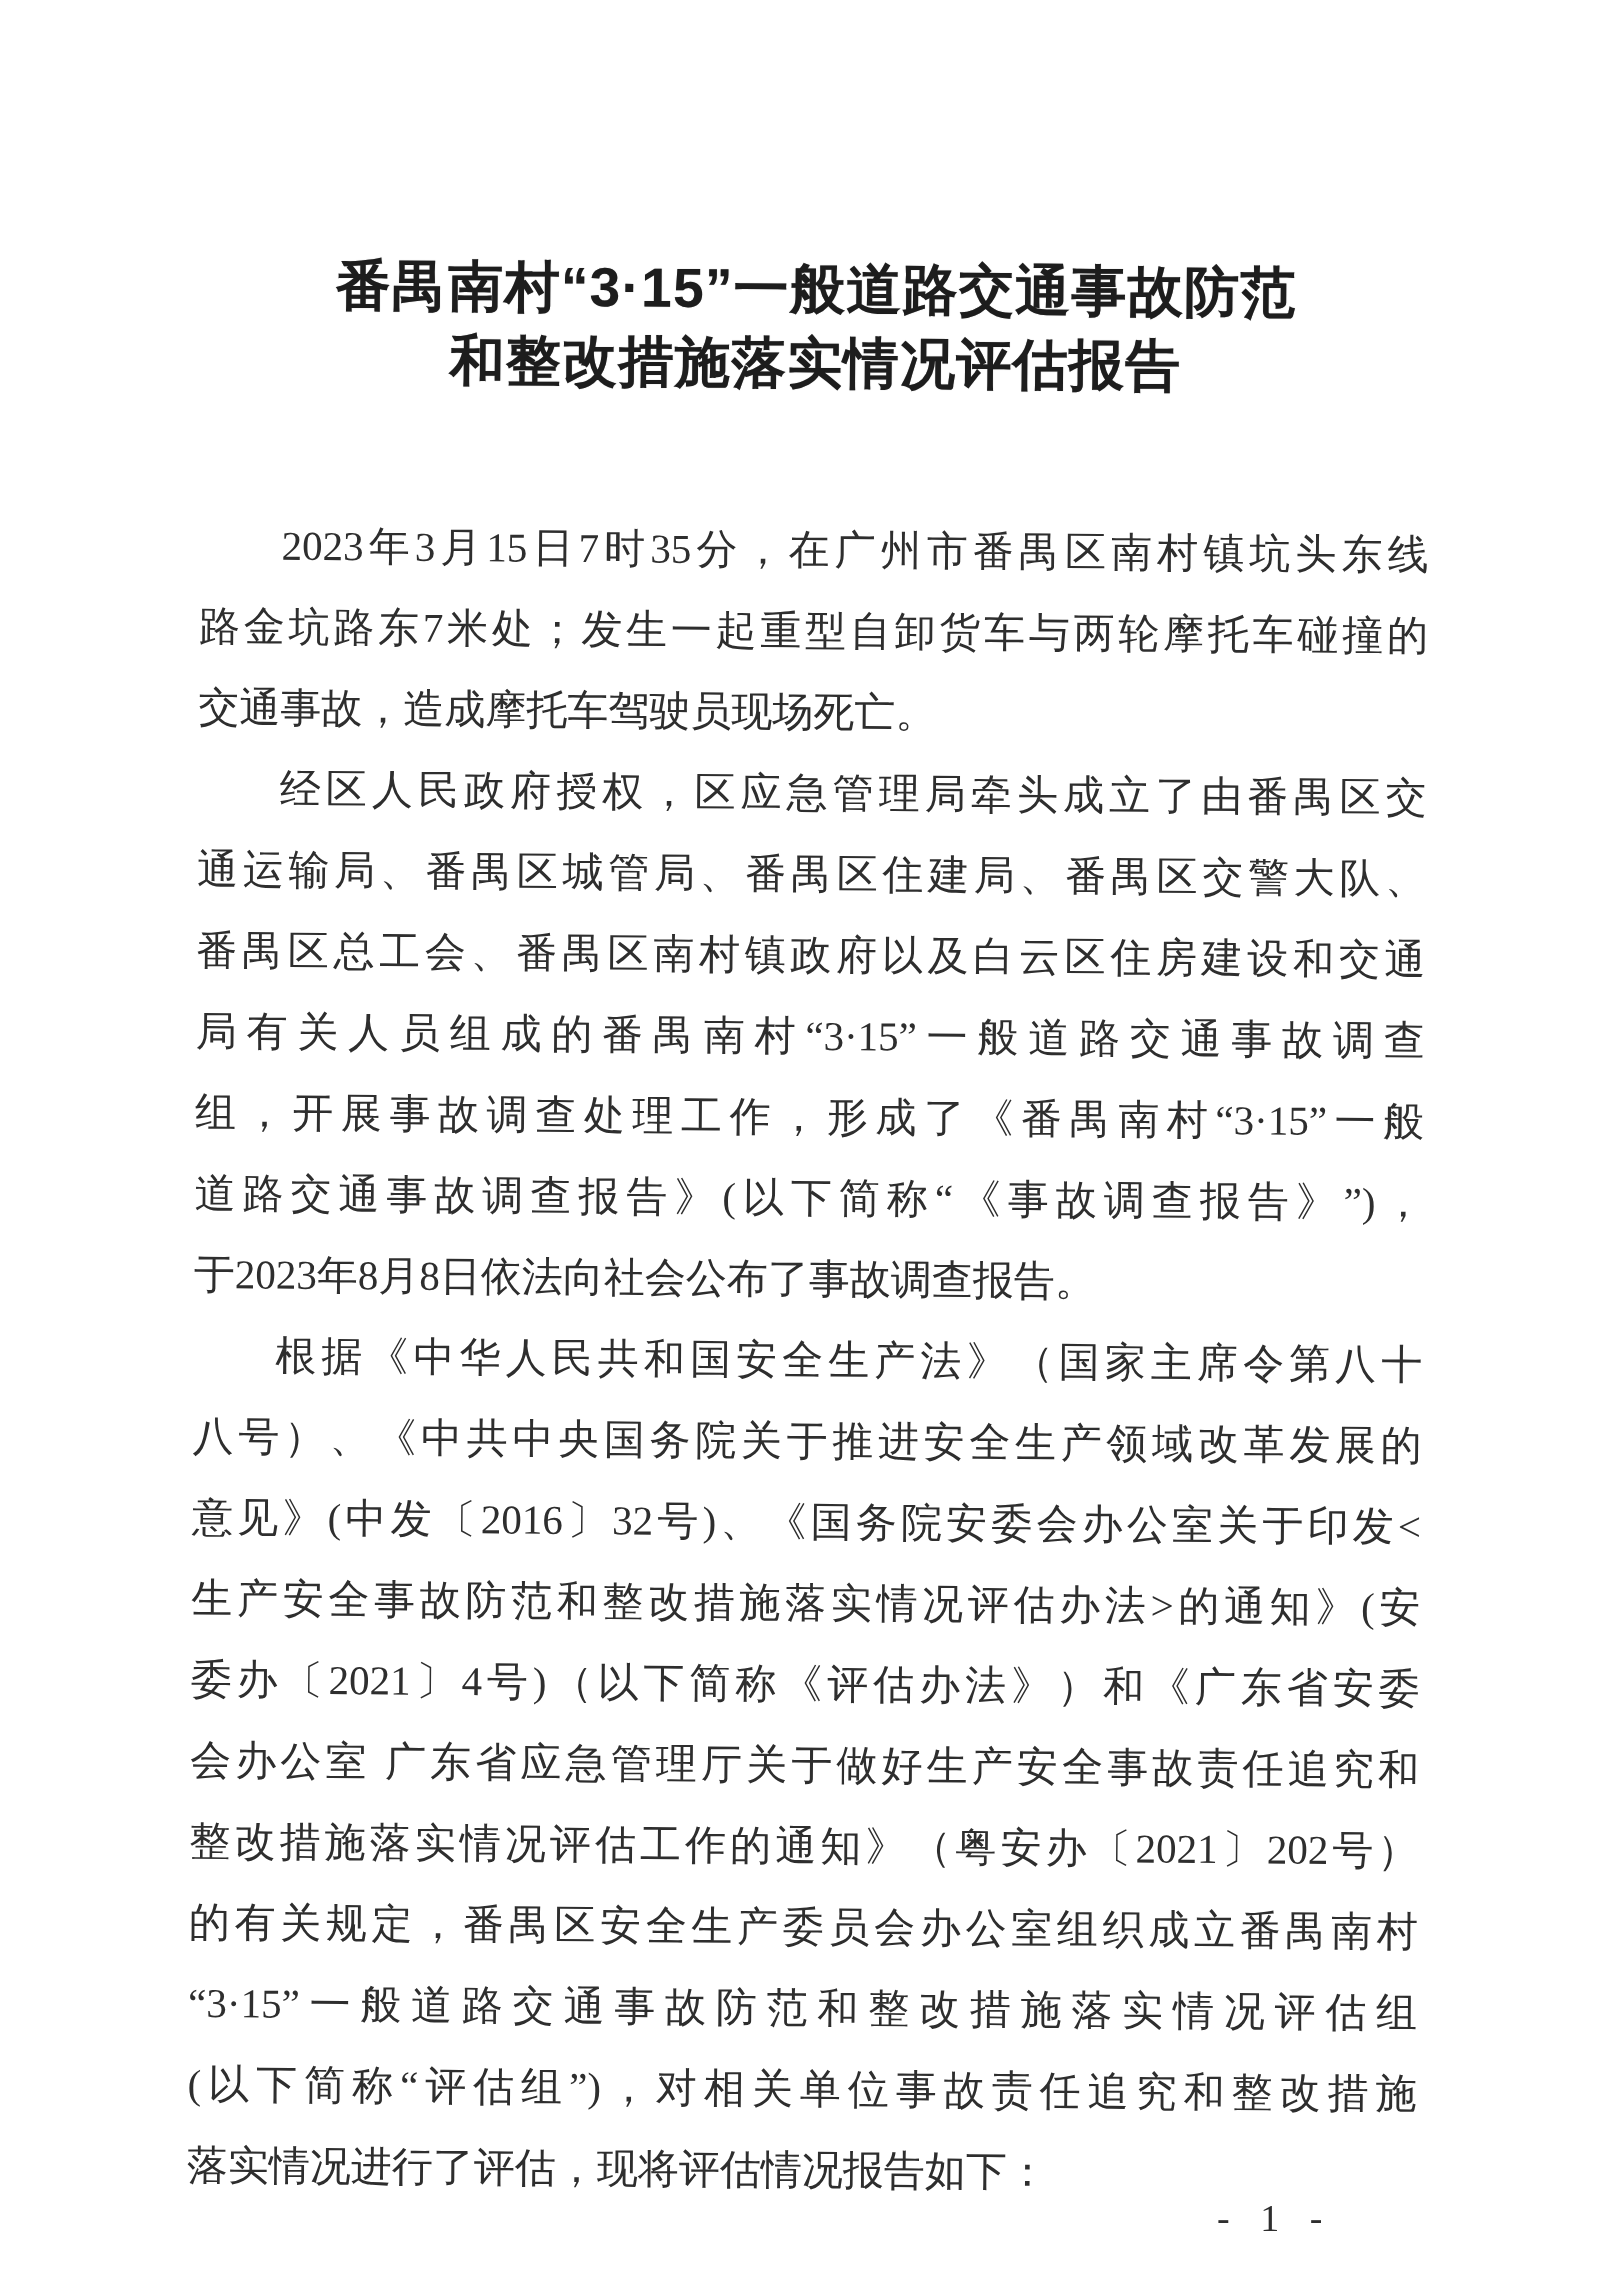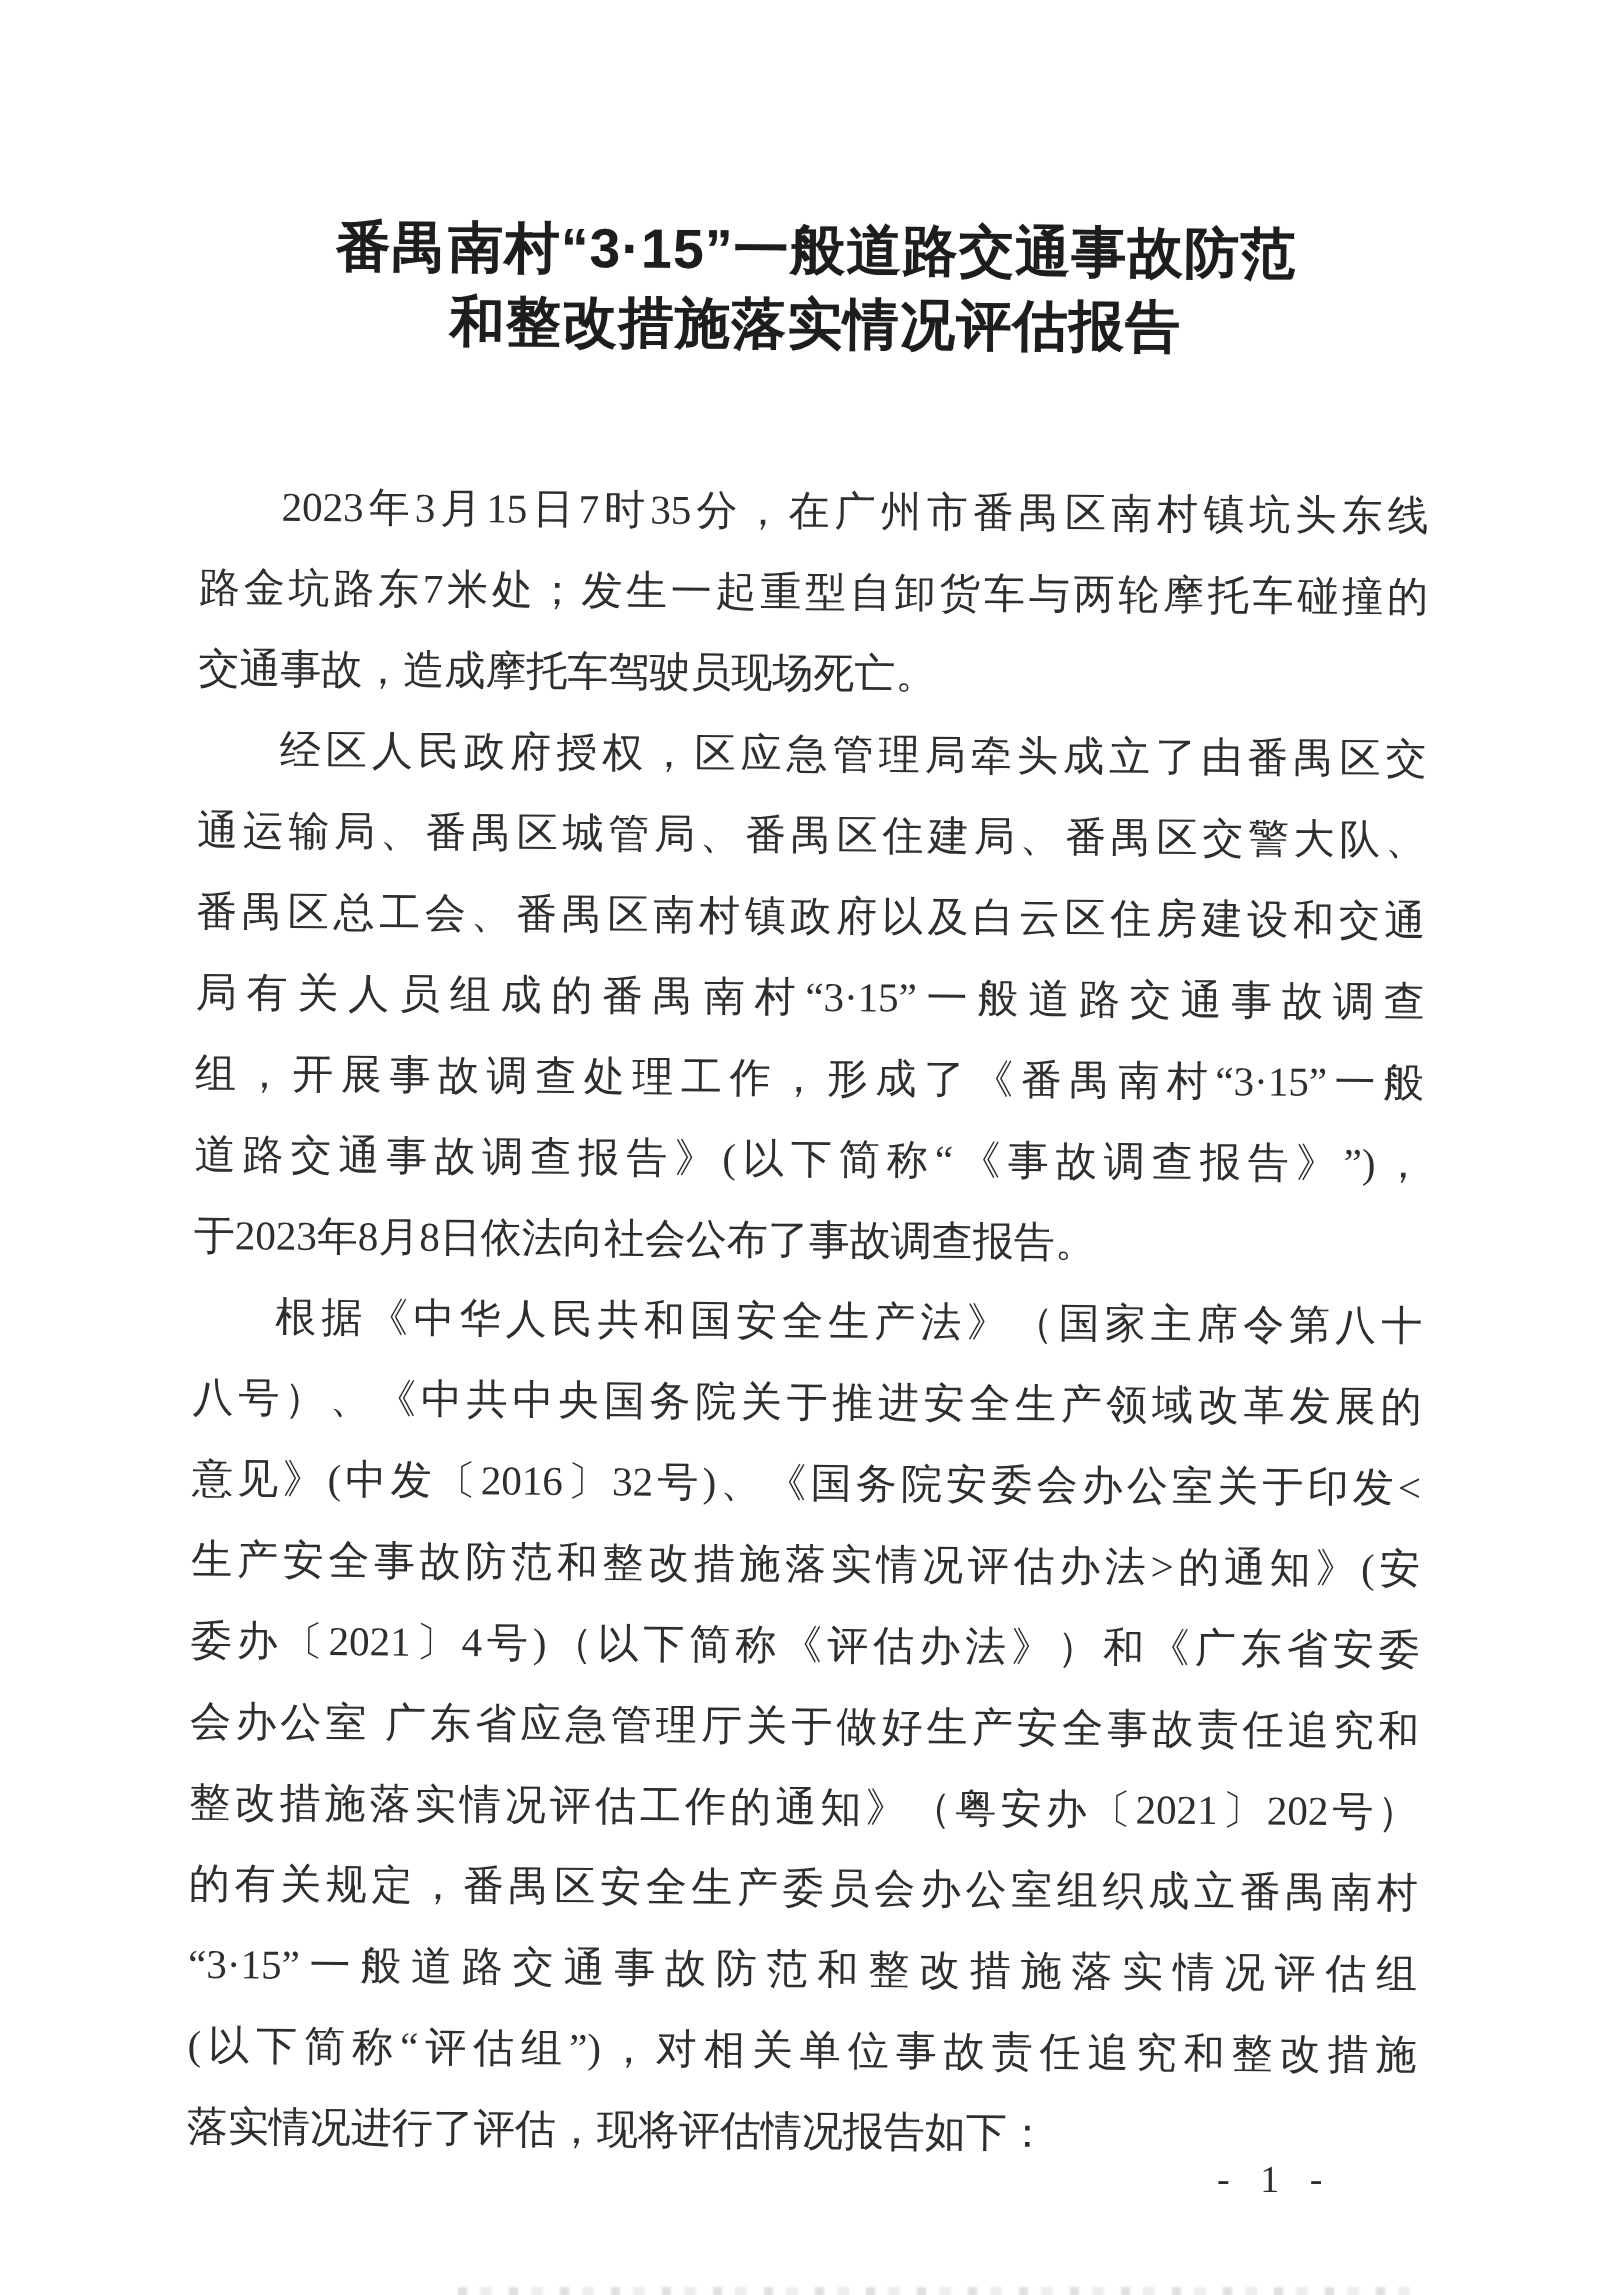--- a/index.html
+++ b/index.html
@@ -11,20 +11,21 @@
     height: 2295px;
     position: relative;
     background: var(--page-bg, #ffffff);
     overflow: hidden;
     font-family: "Liberation Serif", serif;
     color: var(--text-color, #2e2e2e);
   }
   .page {
     position: absolute;
     inset: 0;
+    margin-top: 39px;
   }
   
   .content {
     position: absolute;
     left: 202px;
     top: 208px;
     width: 1229px;
     transform: rotate(0.45deg);
     transform-origin: 0 0;
   }

